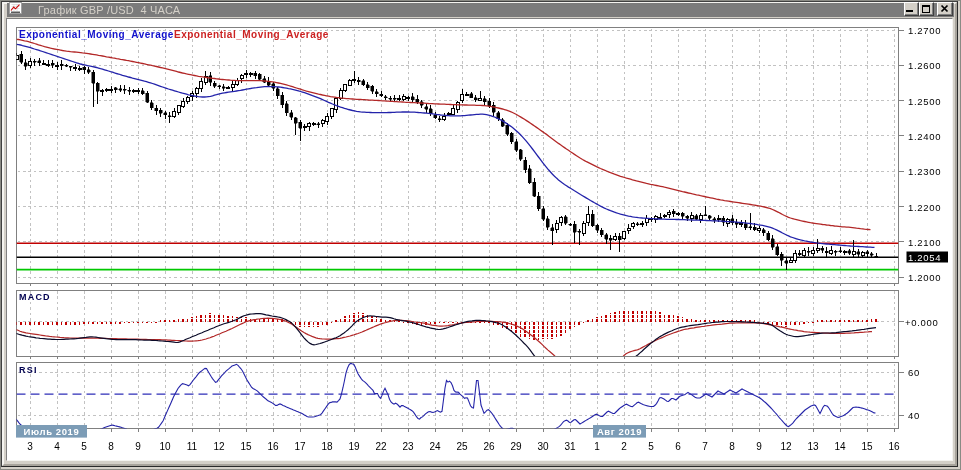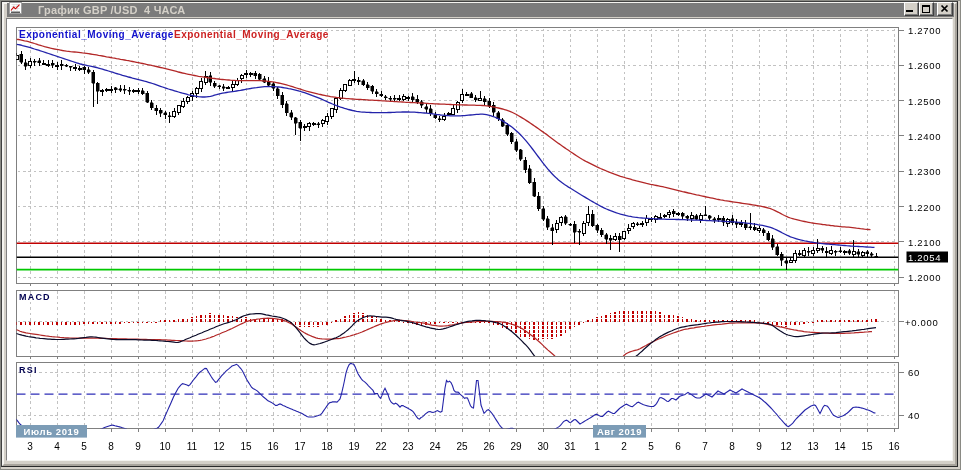--- a/index.html
+++ b/index.html
@@ -3,21 +3,21 @@
 html,body{margin:0;padding:0;width:961px;height:470px;overflow:hidden;
 font-family:"Liberation Sans",sans-serif;background:#d4d0c8;-webkit-font-smoothing:antialiased;}
 .abs{position:absolute;}
 </style></head><body>
 
 <div class="abs" style="left:0;top:0;width:959px;height:468px;border:1px solid #8a8a84;"></div>
 <div class="abs" style="left:1px;top:1px;width:955px;height:464px;border:1px solid #404040;border-right-color:#2a2a2a;border-bottom-color:#2a2a2a;"></div>
 <div class="abs" style="left:2px;top:2px;width:951px;height:460px;border:2px solid #f4f3ef;border-right-color:#a8a49c;border-bottom-color:#a8a49c;background:#d4d0c8;"></div>
 
 <div class="abs" style="left:7px;top:3px;width:947px;height:14px;background:#7b7b7b;"></div>
-<div class="abs" style="left:38px;top:3px;height:14px;line-height:14px;font-size:11px;font-weight:bold;color:#d4d0c8;letter-spacing:0.2px;">График GBP /USD&nbsp;&nbsp;4 ЧАСА</div>
+<div class="abs" style="left:38px;top:3px;height:14px;line-height:14px;font-size:11px;font-weight:normal;color:#d4d0c8;letter-spacing:0.2px;">График GBP /USD&nbsp;&nbsp;4 ЧАСА</div>
 
 <svg class="abs" style="left:9px;top:2px;" width="13" height="12" viewBox="0 0 13 12">
 <rect x="0.5" y="0.5" width="12" height="11" fill="#fff" stroke="#a0a0a0"></rect>
 <path d="M2.5 2.5h8M2.5 4.5h8M2.5 6.5h8M5 2v7M8 2v7" stroke="#cccccc" stroke-width="0.6"></path>
 <path d="M2 8.5 4.7 5l1.8 1.8L10.5 2.6" stroke="#cc0000" stroke-width="1.1" fill="none"></path>
 <rect x="2" y="9.6" width="9" height="1.2" fill="#333"></rect>
 </svg>
 
 <div class="abs" style="left:904px;top:2px;width:13px;height:12px;background:#d4d0c8;border:1px solid;border-color:#fff #404040 #404040 #fff;box-shadow:inset -1px -1px 0 #808080;"></div>
 <div class="abs" style="left:906px;top:10px;width:7px;height:2px;background:#000;"></div>

